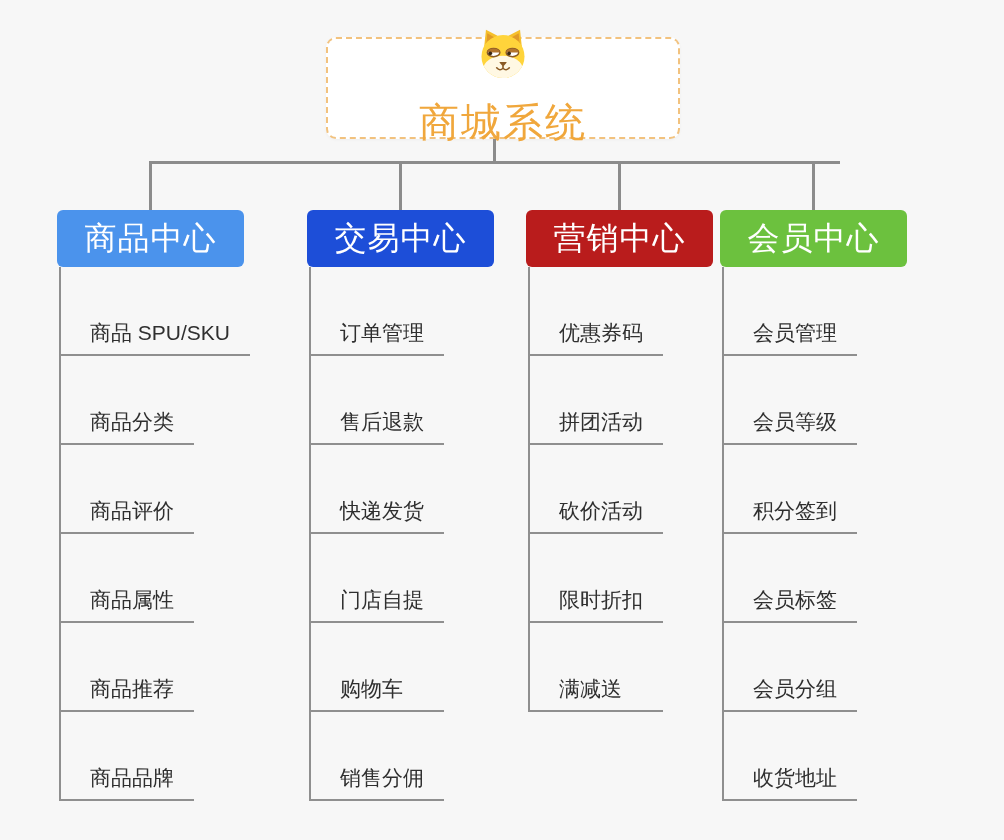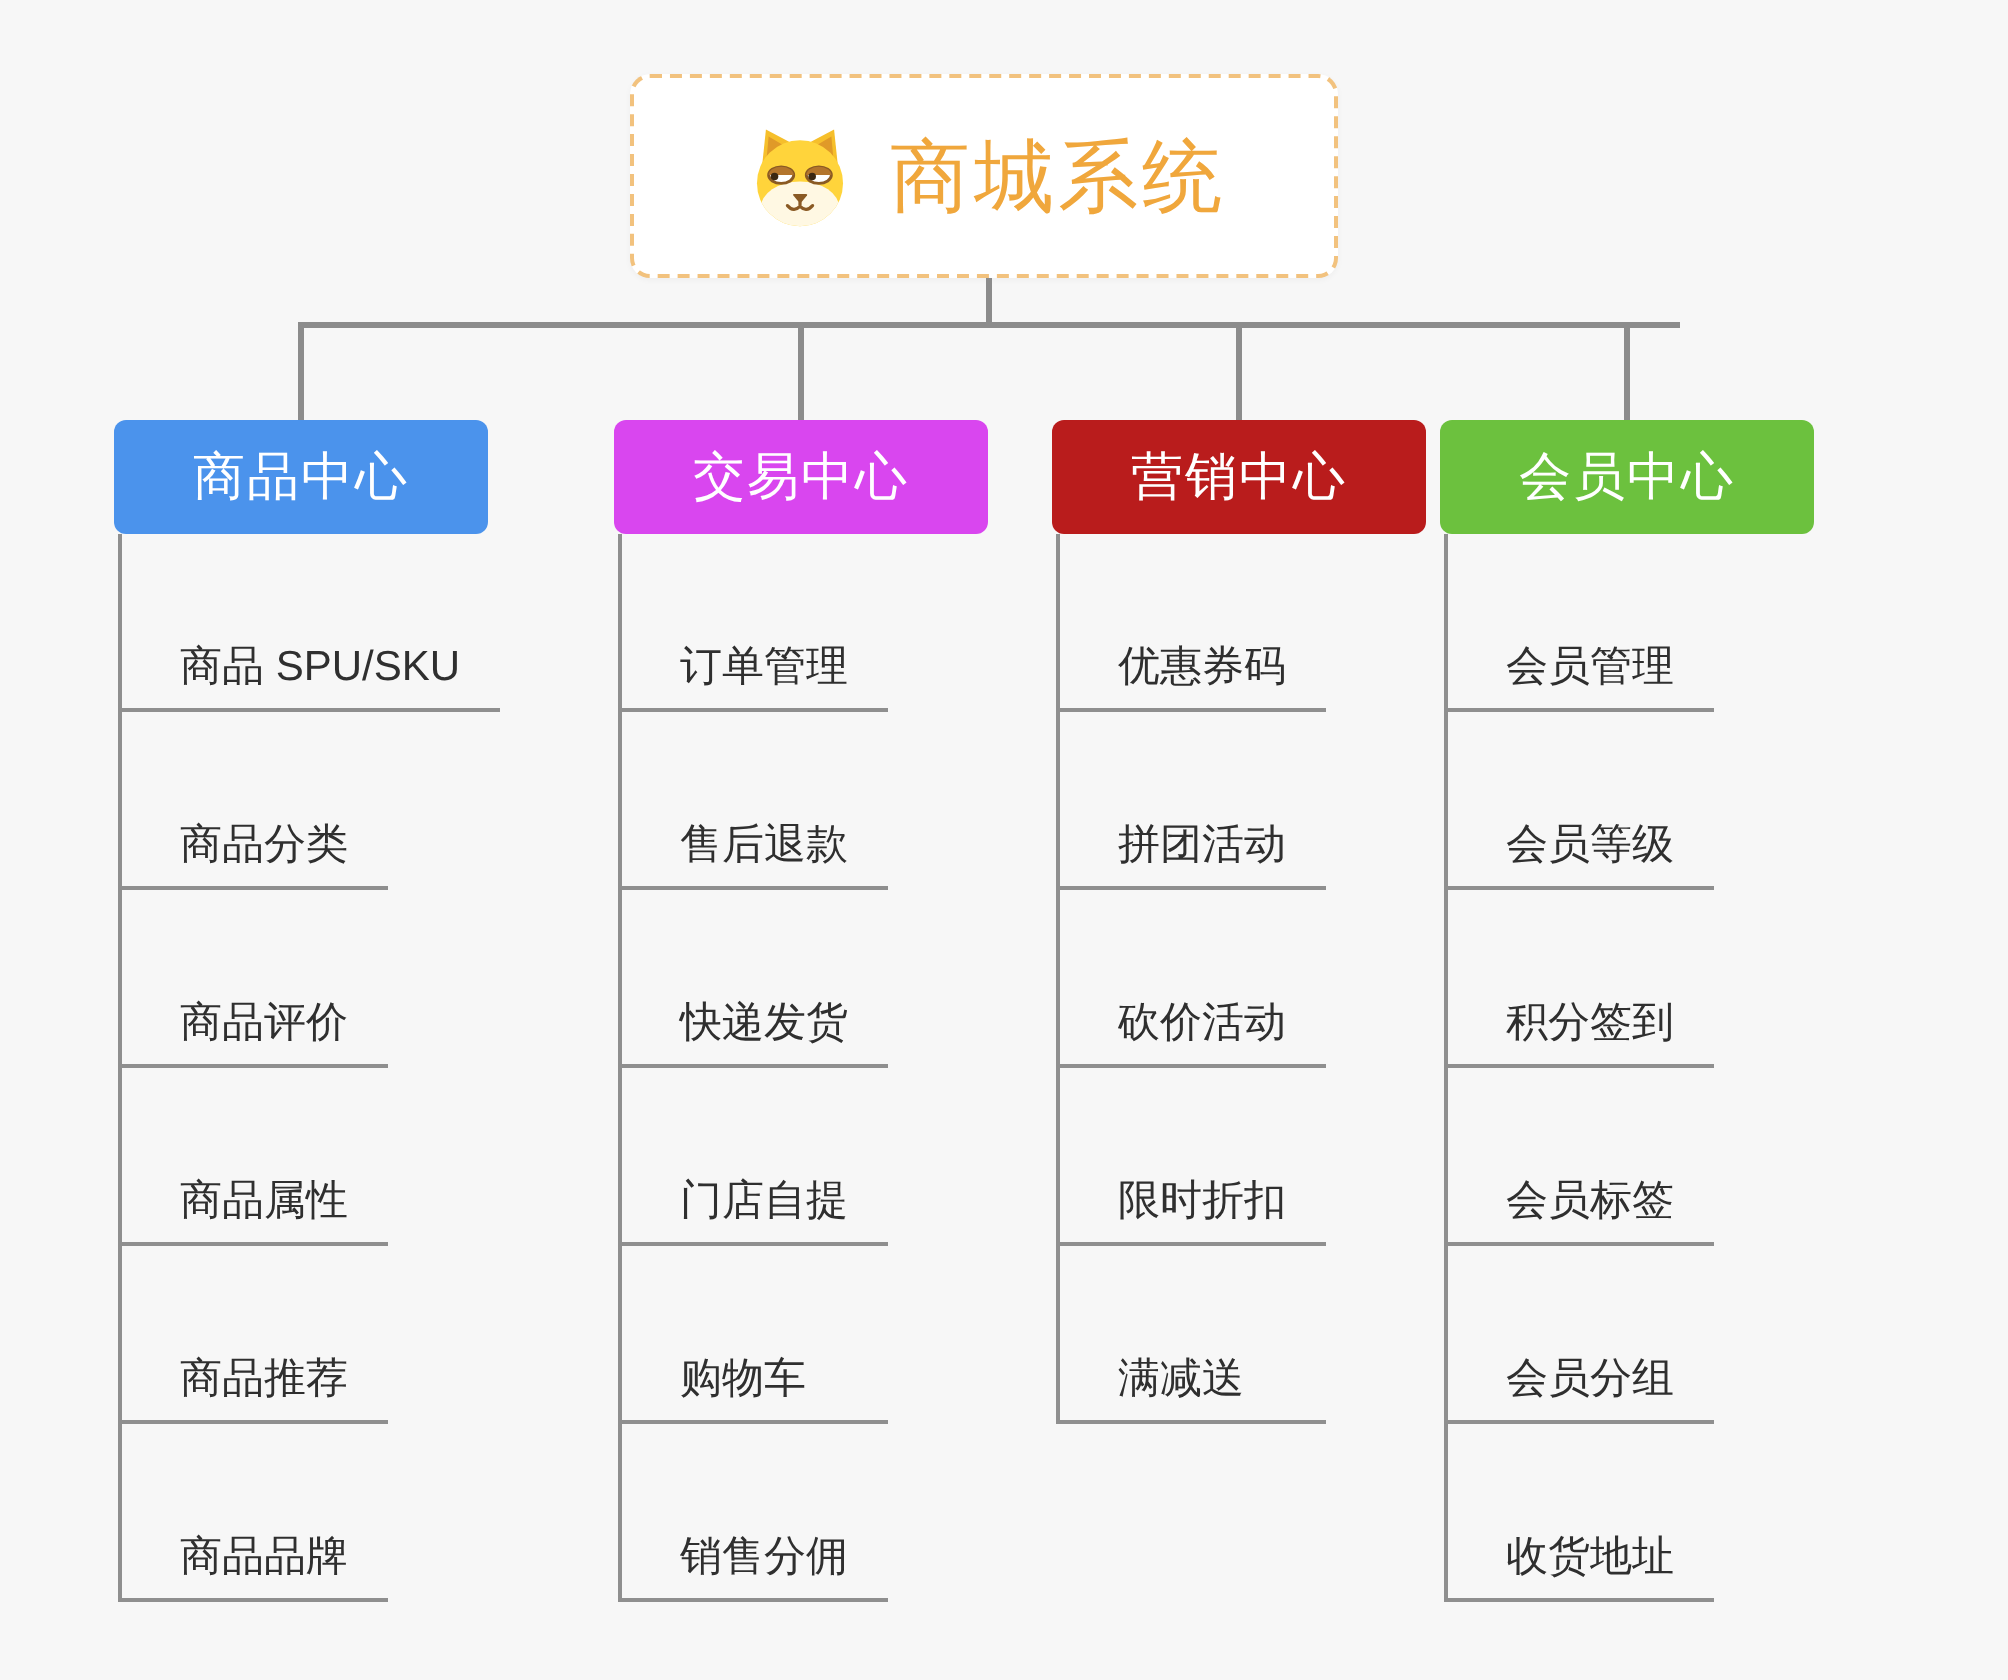--- a/index.html
+++ b/index.html
@@ -11,47 +11,48 @@
   body{
     width:1004px;height:840px;
     background:#f7f7f7;
     font-family:"Liberation Sans","DejaVu Sans",sans-serif;
     overflow:hidden;
   }
   .canvas{position:relative;width:1004px;height:840px;}
 
   
   .root-node{
-    position:absolute;left:315px;top:37px;width:354px;height:102px;
+    position:absolute;left:326px;top:37px;width:354px;height:102px;
     background:#ffffff;
     border:2px dashed #f2c27e;
     border-radius:10px;
     box-sizing:border-box;
     display:flex;align-items:center;justify-content:center;gap:16px;
     box-shadow:0 1px 3px rgba(0,0,0,0.04);
+    flex-direction:column;
   }
   .root-title{
     color:var(--accent);
     font-size:40px;
     letter-spacing:2px;
     white-space:nowrap;
   }
   .dog{width:58px;height:52px;display:block;flex:0 0 auto;}
 
   
   .stem{position:absolute;left:493px;top:139px;width:3px;height:23px;background:var(--line);}
   .hbar{position:absolute;left:149px;top:161px;width:691px;height:3px;background:var(--line);}
   .drop{position:absolute;left:92px;top:-46px;width:3px;height:46px;background:var(--line);}
 
   
   .branch{position:absolute;top:210px;width:187px;}
   .branch-header{
     width:187px;height:57px;line-height:57px;
     border-radius:6px;
-    color:#ffffff;font-size:26px;text-align:center;
+    color:#ffffff;font-size:32px;text-align:center;
     letter-spacing:1px;
     box-sizing:border-box;
   }
   .branch-items{
     margin-left:2px;
     border-left:2px solid var(--item-line);
     display:flex;flex-direction:column;align-items:flex-start;
   }
   .branch-item{
     box-sizing:border-box;
@@ -114,21 +115,21 @@
           <div class="branch-item">商品分类</div>
           <div class="branch-item">商品评价</div>
           <div class="branch-item">商品属性</div>
           <div class="branch-item">商品推荐</div>
           <div class="branch-item">商品品牌</div>
         </div>
     </div>
 
     <div class="branch" style="left: 307px;">
       <div class="drop"></div>
-      <div class="branch-header" style="background: #d946ef;">交易中心</div>
+      <div class="branch-header" style="background: #1d4ed8;">交易中心</div>
       <div class="branch-items">
           <div class="branch-item">订单管理</div>
           <div class="branch-item">售后退款</div>
           <div class="branch-item">快递发货</div>
           <div class="branch-item">门店自提</div>
           <div class="branch-item">购物车</div>
           <div class="branch-item">销售分佣</div>
         </div>
     </div>
 

